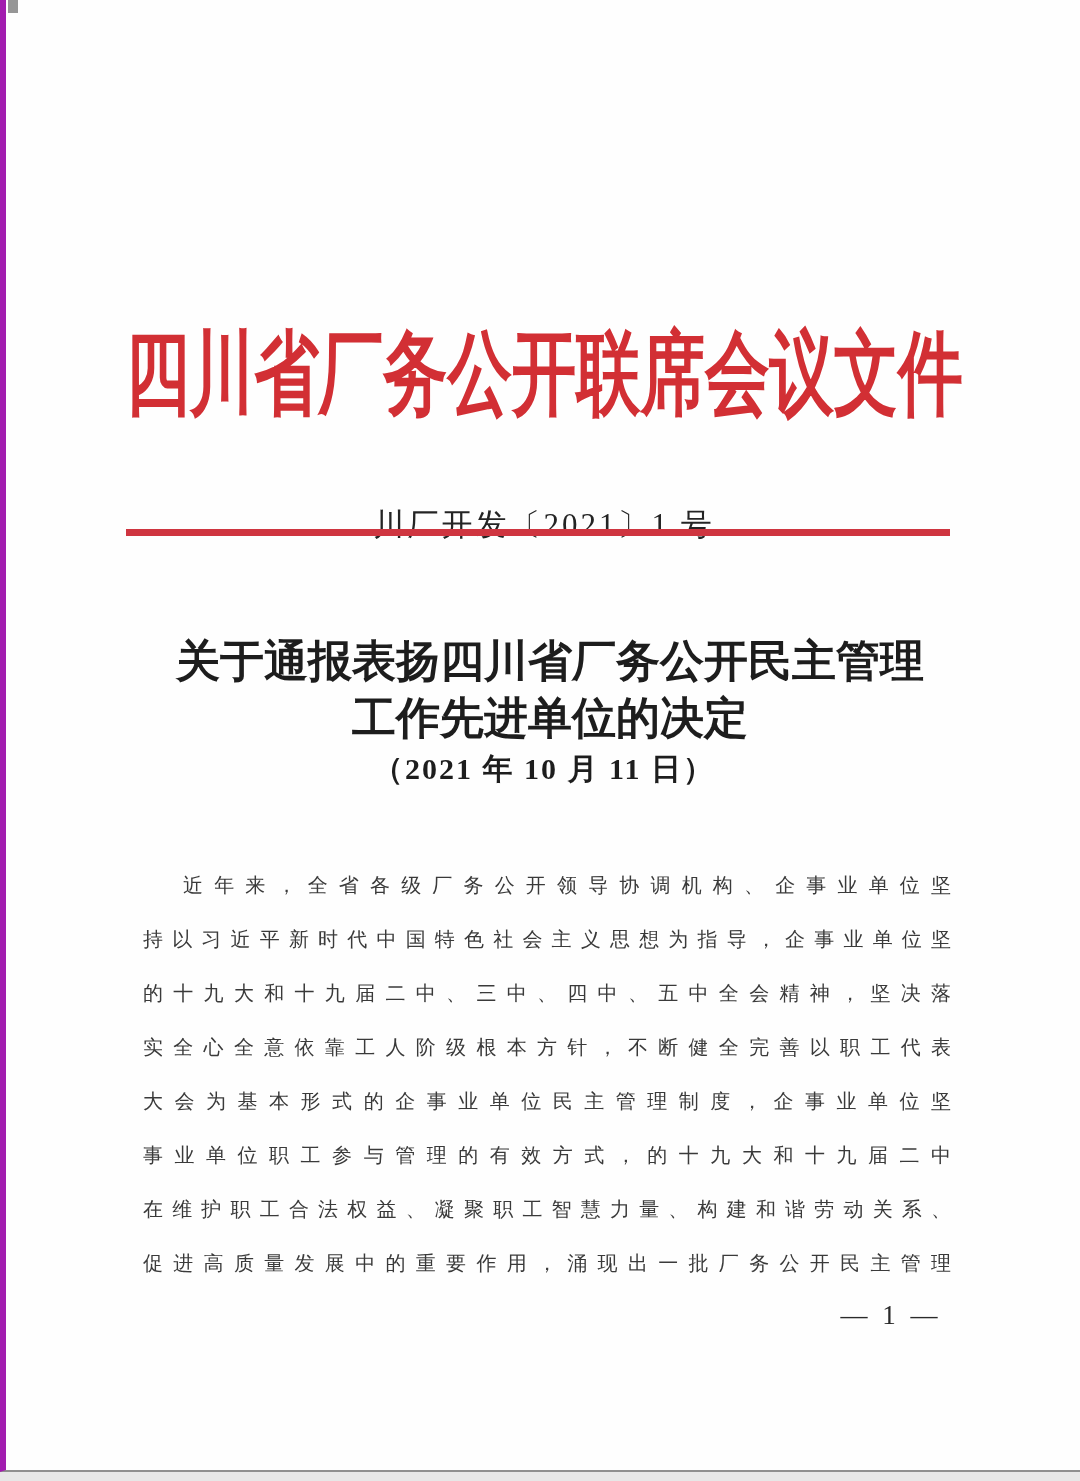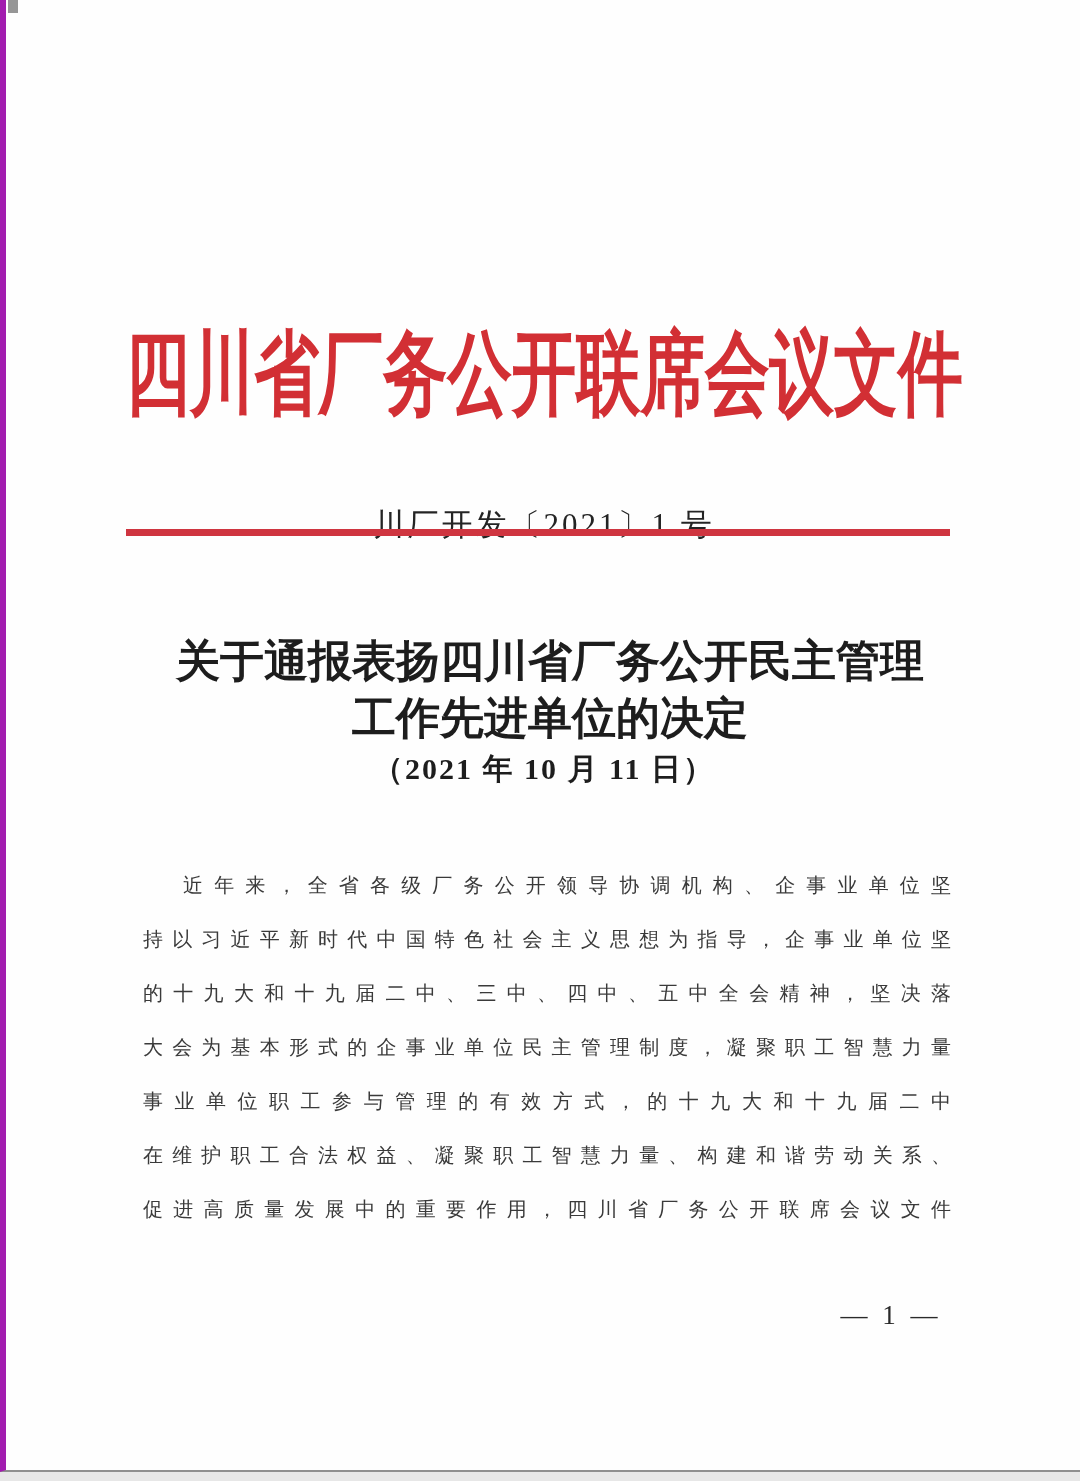--- a/index.html
+++ b/index.html
@@ -127,23 +127,24 @@
     <div>关于通报表扬四川省厂务公开民主管理</div>
     <div>工作先进单位的决定</div>
   </div>
 
   <div class="doc-date">（2021 年 10 月 11 日）</div>
 
   <div class="body-block">
     <div class="body-line first">近年来，全省各级厂务公开领导协调机构、企事业单位坚</div>
     <div class="body-line">持以习近平新时代中国特色社会主义思想为指导，企事业单位坚</div>
     <div class="body-line">的十九大和十九届二中、三中、四中、五中全会精神，坚决落</div>
-    <div class="body-line">大会为基本形式的企事业单位民主管理制度，凝聚职工智慧力量</div>
+    <div class="body-line">实全心全意依靠工人阶级根本方针，不断健全完善以职工代表</div>
+    <div class="body-line">大会为基本形式的企事业单位民主管理制度，企事业单位坚</div>
     <div class="body-line">事业单位职工参与管理的有效方式，的十九大和十九届二中</div>
     <div class="body-line">在维护职工合法权益、凝聚职工智慧力量、构建和谐劳动关系、</div>
-    <div class="body-line">促进高质量发展中的重要作用，四川省厂务公开联席会议文件</div>
+    <div class="body-line">促进高质量发展中的重要作用，涌现出一批厂务公开民主管理</div>
   </div>
 
   <div class="page-number">— 1 —</div>
 
 </div>
 
 <div class="bottom-strip"></div>
 
 </body></html>

